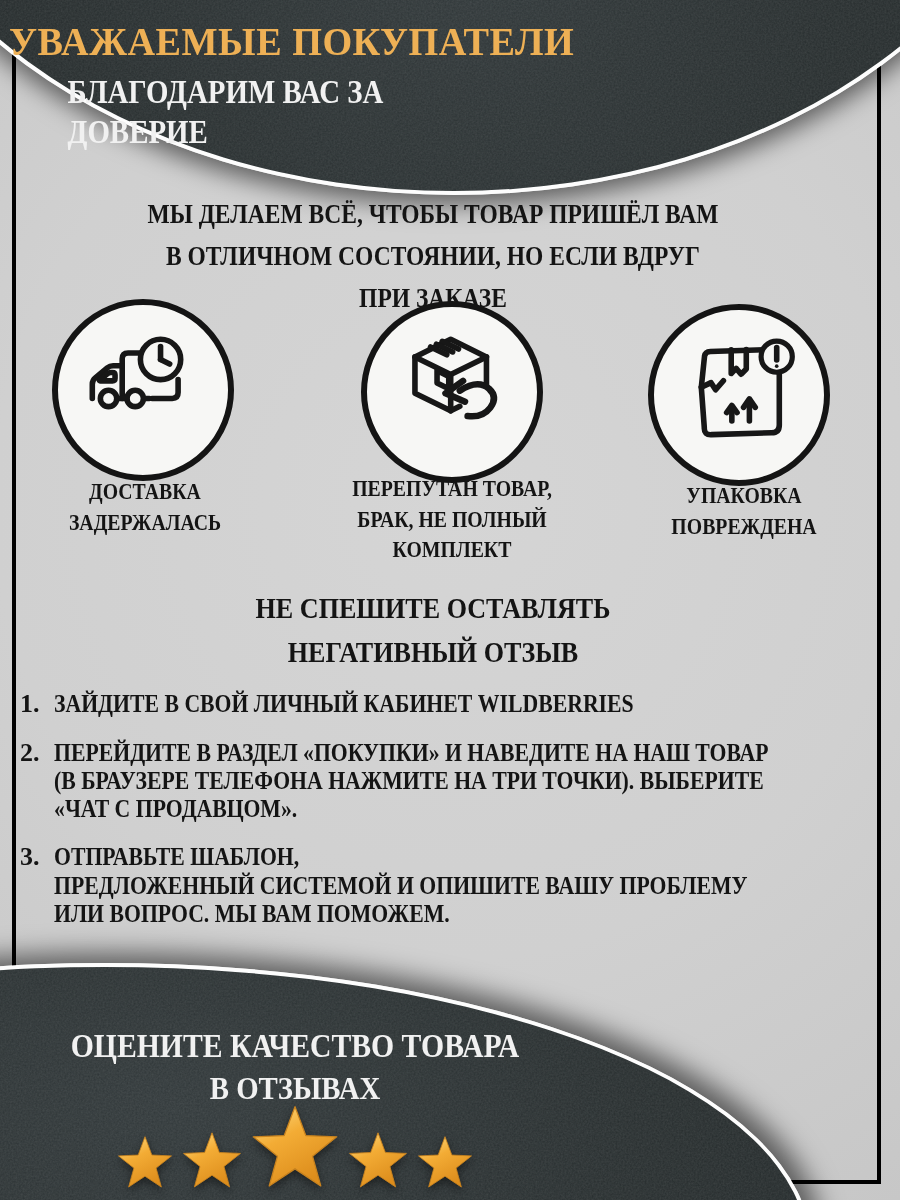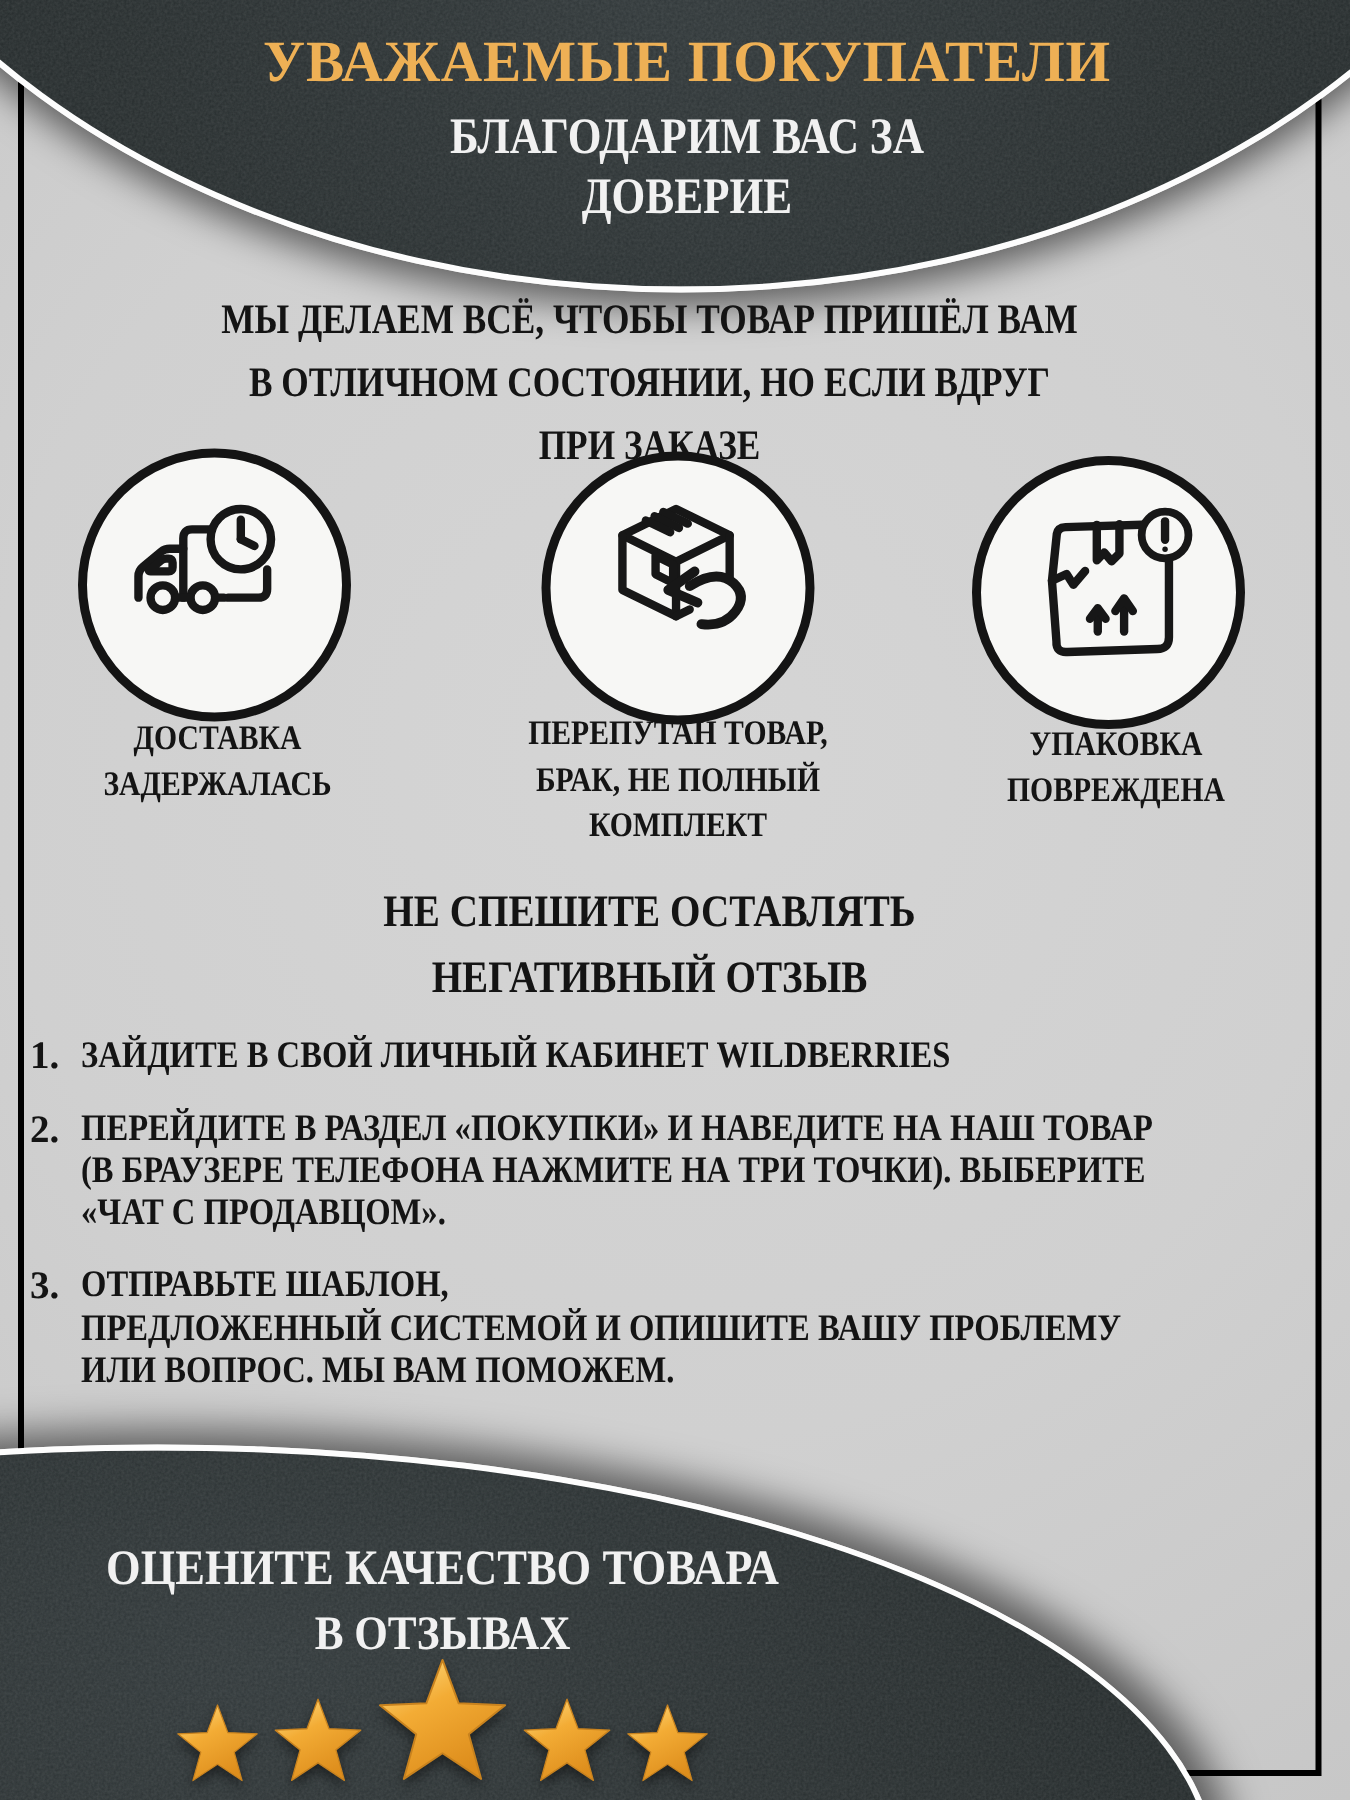--- a/index.html
+++ b/index.html
@@ -19,21 +19,21 @@
   .blob-header{
     left:-152px;top:-695px;width:1204px;height:882px;
     background:radial-gradient(ellipse at 50% 72%, #31383a 0%, #272d2e 45%, #1e2425 100%);
     box-shadow:0 10px 24px rgba(0,0,0,.55);
   }
   .blob-footer{
     left:-601px;top:963px;width:1404px;height:560px;
     background:radial-gradient(ellipse at 55% 25%, #31383a 0%, #272d2e 45%, #1e2425 100%);
     box-shadow:10px -10px 26px rgba(0,0,0,.55);
   }
-  .header-text{position:absolute;left:16px;right:0;top:0;z-index:3;text-align:center;}
+  .header-text{position:absolute;left:0;right:0;top:0;z-index:3;}
   .header-title{
     margin:19px 0 0 0;font-size:39px;line-height:1.2;letter-spacing:.5px;white-space:nowrap;
     color:#eeb055;transform:scaleX(.98);
   }
   .header-subtitle{
     margin:6px 0 0 0;font-size:34px;line-height:1.18;white-space:pre-line;
     color:#f1f1f1;transform:scaleX(.85);
   }
   .intro{
     position:absolute;left:15px;top:193px;width:836px;z-index:3;text-align:center;

